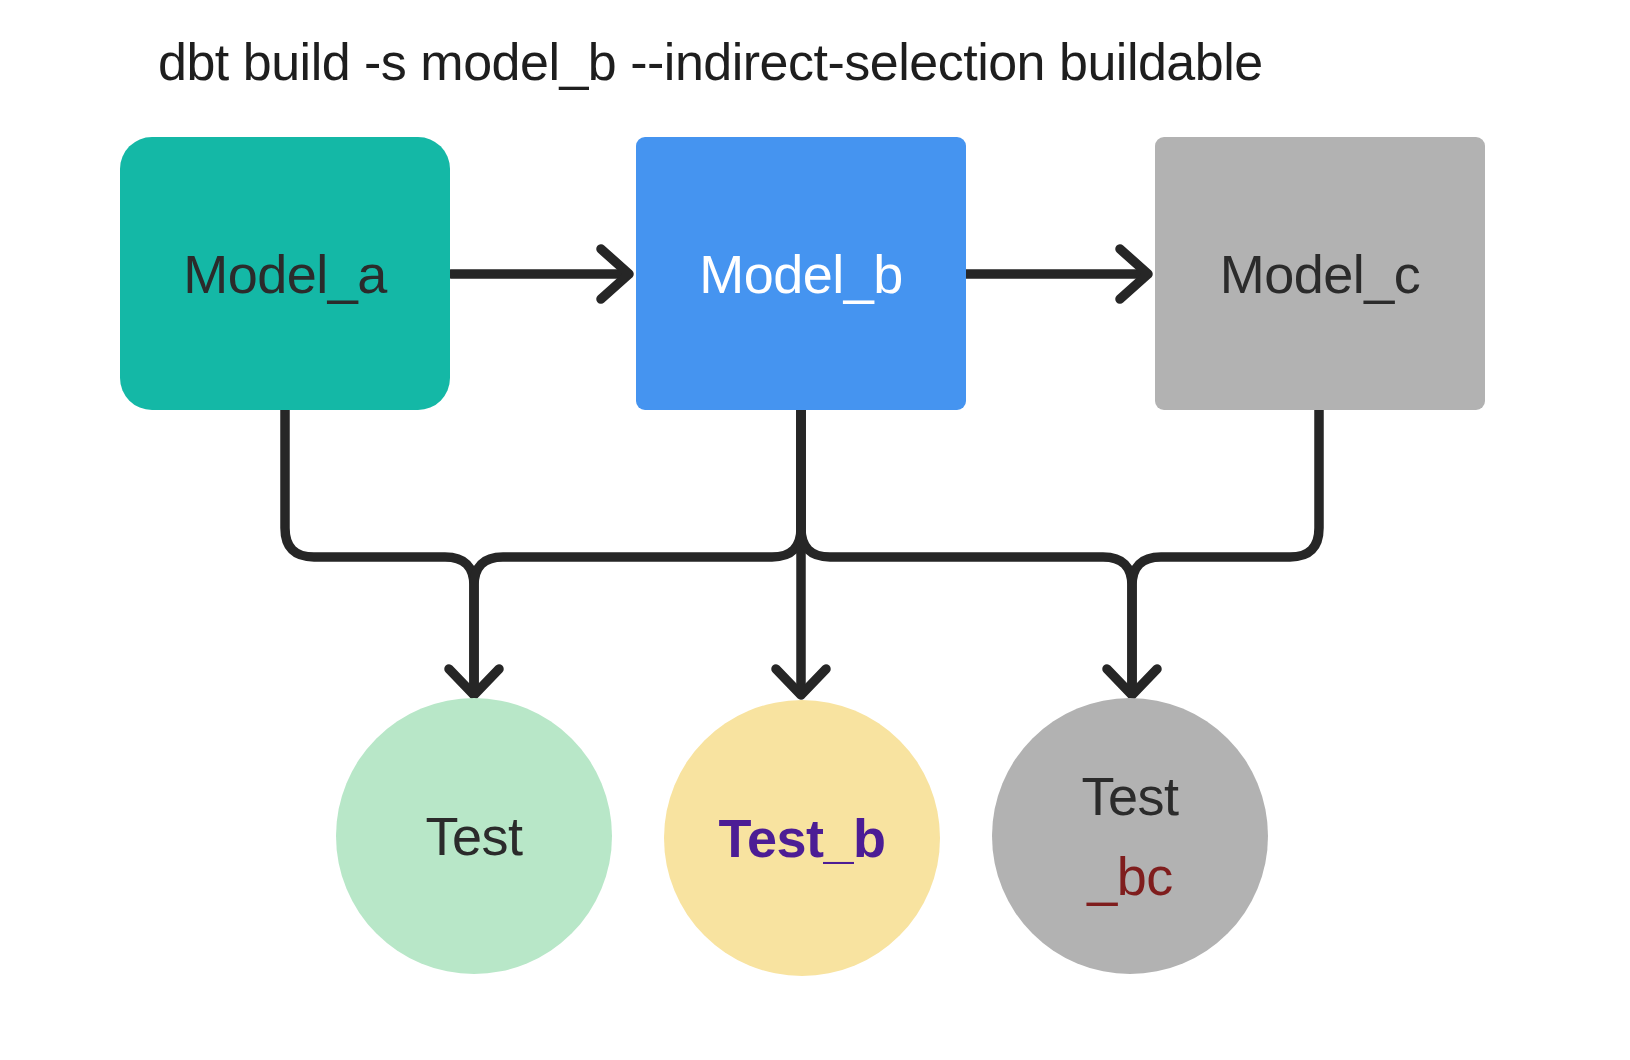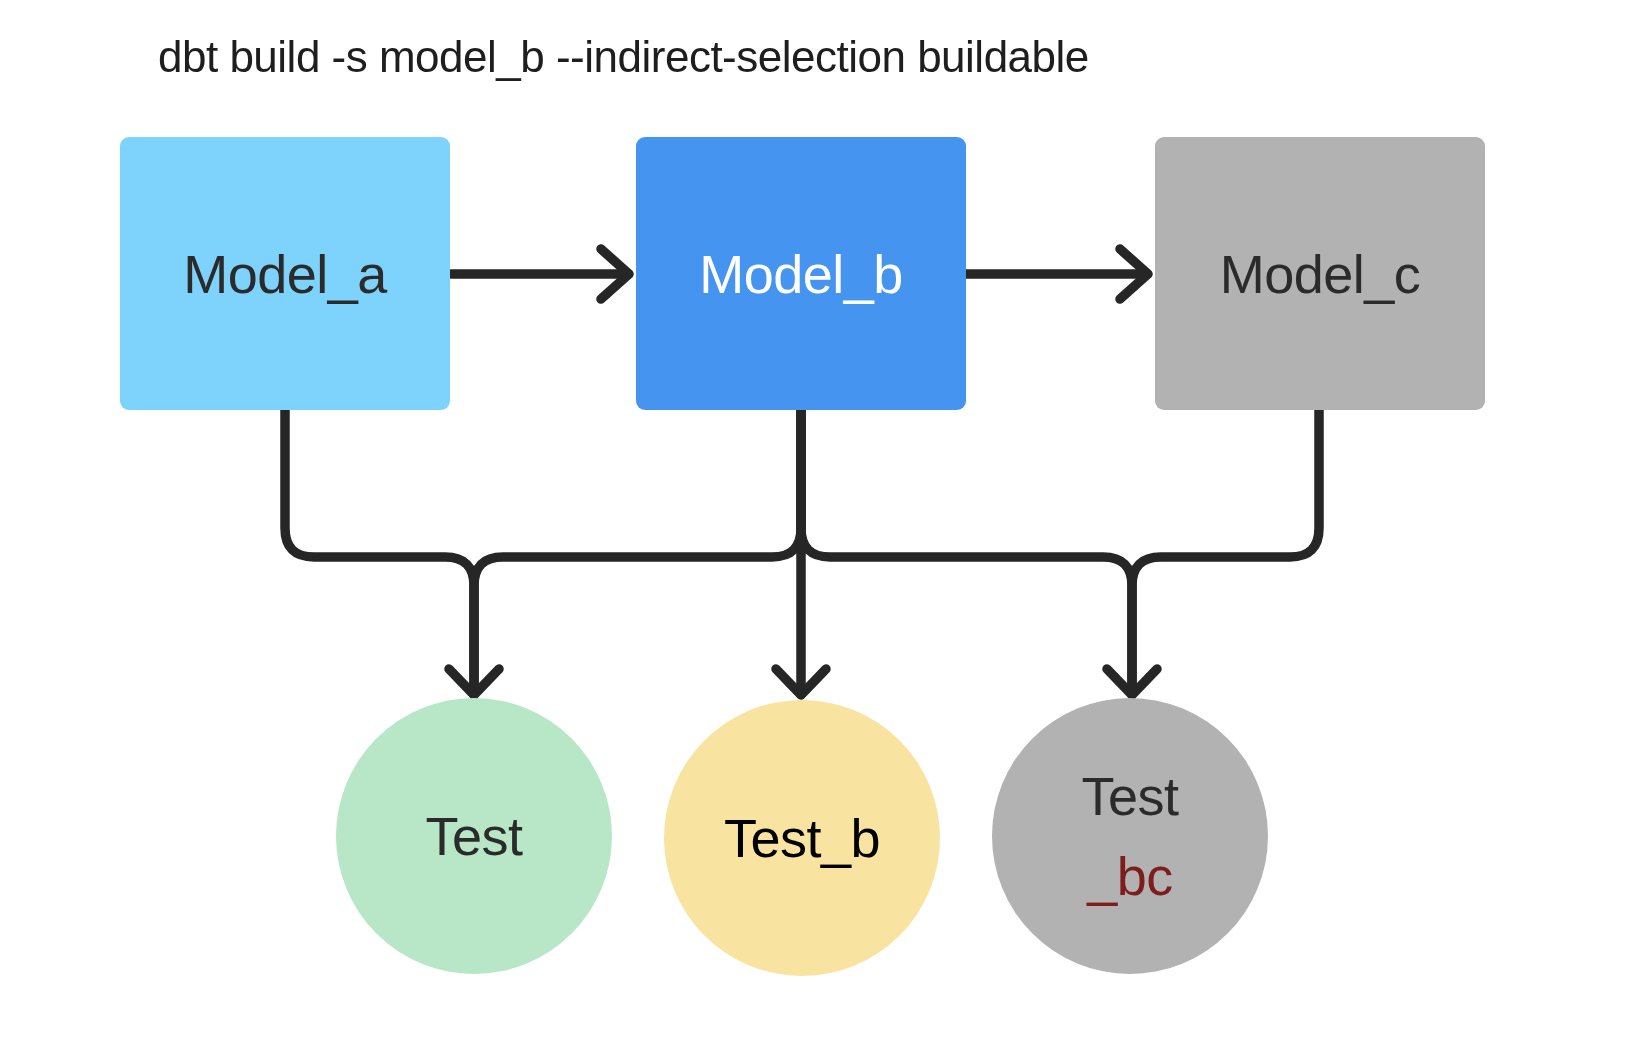--- a/index.html
+++ b/index.html
@@ -12,21 +12,21 @@
     width: 1630px;
     height: 1060px;
     background: #ffffff;
     overflow: hidden;
     font-family: "Liberation Sans", "DejaVu Sans", sans-serif;
   }
   .title {
     position: absolute;
     left: 158px;
     top: 32px;
-    font-size: 44px;
+    font-size: 52px;
     font-weight: 500;
     letter-spacing: -0.5px;
     color: #1e1e1e;
     white-space: nowrap;
   }
   .edges-svg {
     position: absolute;
     left: 0;
     top: 0;
     width: 1630px;
@@ -81,38 +81,38 @@
       <path d="M 801 410 L 801 690"></path>
       <path d="M 801 410 L 801 528 Q 801 557 830 557 L 1103 557 Q 1132 557 1132 586 L 1132 690"></path>
       <path d="M 1319 410 L 1319 528 Q 1319 557 1290 557 L 1161 557 Q 1132 557 1132 586 L 1132 690"></path>
 
       <path d="M 449 669 L 474 695 L 499 669"></path>
       <path d="M 776 669 L 801 695 L 826 669"></path>
       <path d="M 1107 669 L 1132 695 L 1157 669"></path>
     </g>
   </svg>
 
-  <div class="node node-rect rect-a" style="background-color: #7dd3fc;">
+  <div class="node node-rect rect-a" style="background-color: #14b8a6; border-radius: 32px;">
     <span style="color: rgb(43, 43, 43);">Model_a</span>
   </div>
 
   <div class="node node-rect rect-b" style="background-color: rgb(69, 148, 240);">
     <span style="color: rgb(255, 255, 255);">Model_b</span>
   </div>
 
   <div class="node node-rect rect-c" style="background-color: rgb(178, 178, 178);">
     <span style="color: rgb(43, 43, 43);">Model_c</span>
   </div>
 
   <div class="node node-circle circ-ab" style="background-color: rgb(184, 231, 200);">
     <span style="color: rgb(43, 43, 43);">Test</span>
   </div>
 
   <div class="node node-circle circ-b" style="background-color: rgb(248, 227, 160);">
-    <span style="color: #000000;">Test_b</span>
+    <span style="color: #4c1d95; font-weight: bold;">Test_b</span>
   </div>
 
   <div class="node node-circle circ-bc" style="background-color: rgb(178, 178, 178);">
     <span style="color: rgb(43, 43, 43);">Test</span>
     <span style="color: #7f1d1d;">_bc</span>
   </div>
 
 </div>
 
 </body></html>

